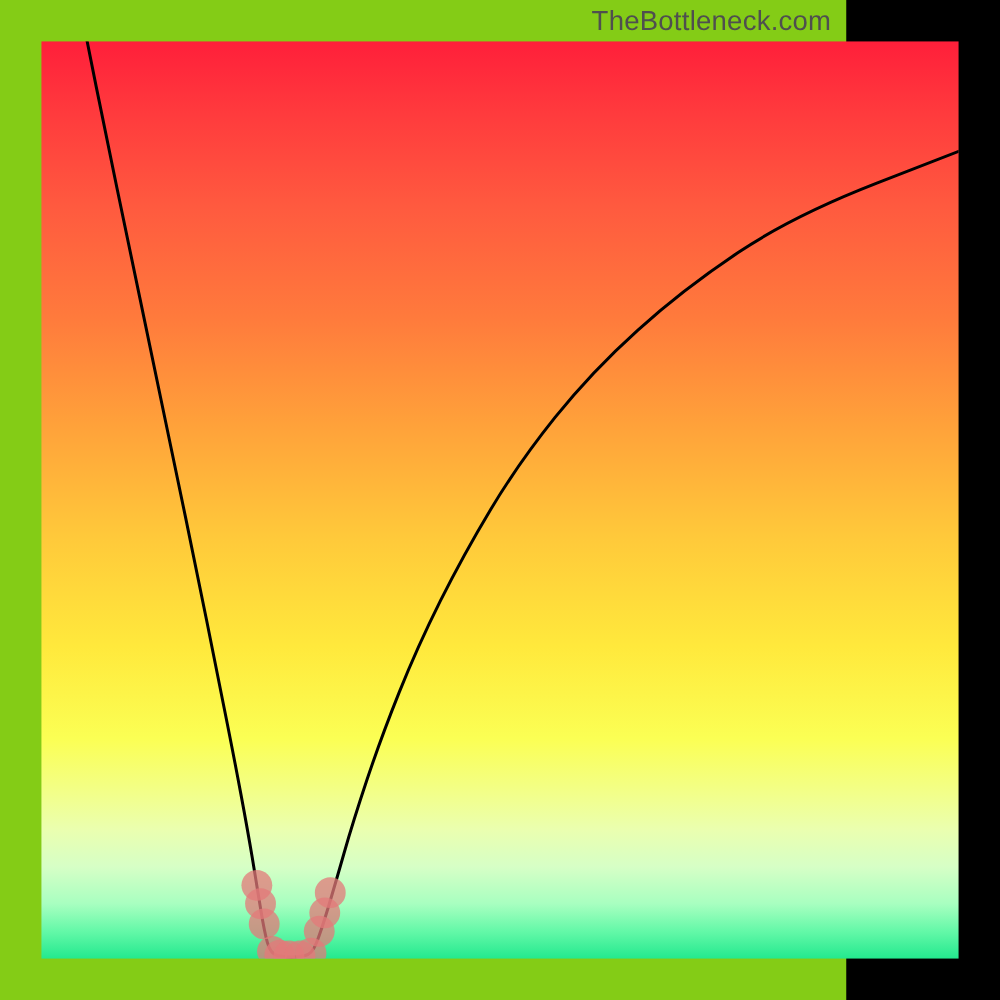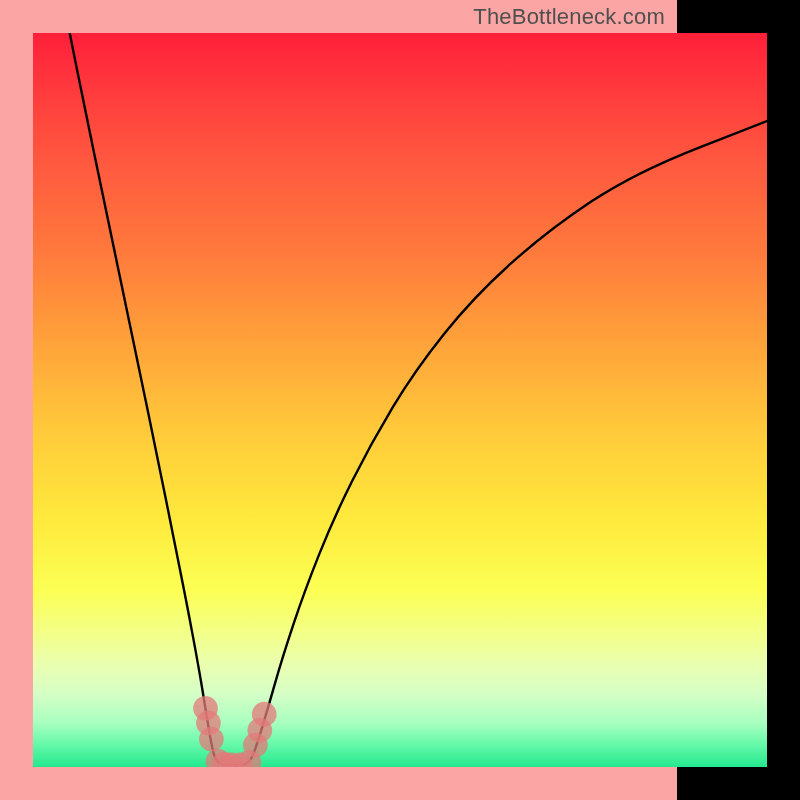--- a/index.html
+++ b/index.html
@@ -10,21 +10,21 @@
     background: #000;
     overflow: hidden;
     font-family: Arial, Helvetica, sans-serif;
   }
   .frame {
     position: absolute;
     top: 0;
     left: 0;
     width: 677px;
     height: 800px;
-    background: #fca5a5;
+    background: #84cc16;
   }
   .watermark {
     position: absolute;
     top: 4px;
     right: 12px;
     color: #4f4f4f;
     font-size: 22px;
     font-weight: 500;
     letter-spacing: 0.2px;
     z-index: 50;

